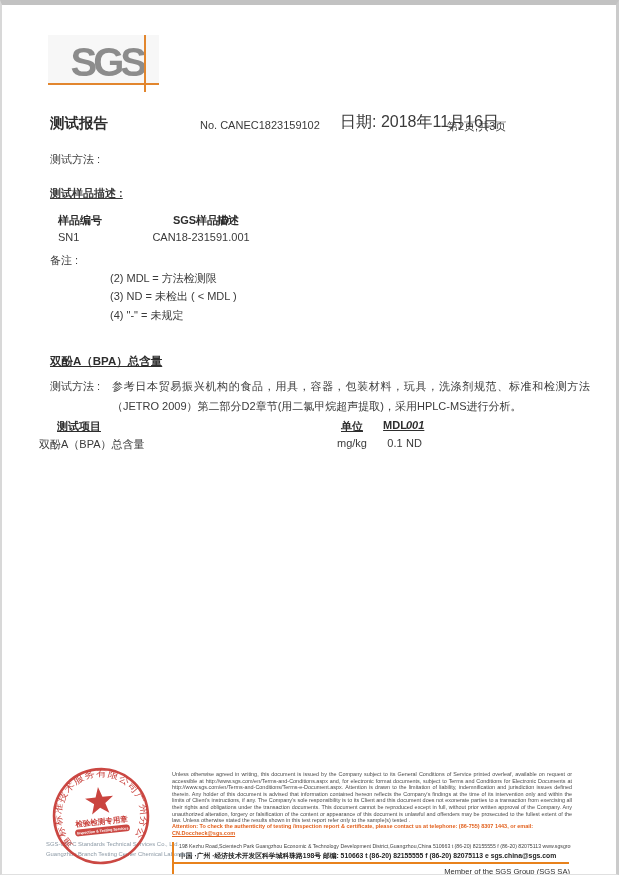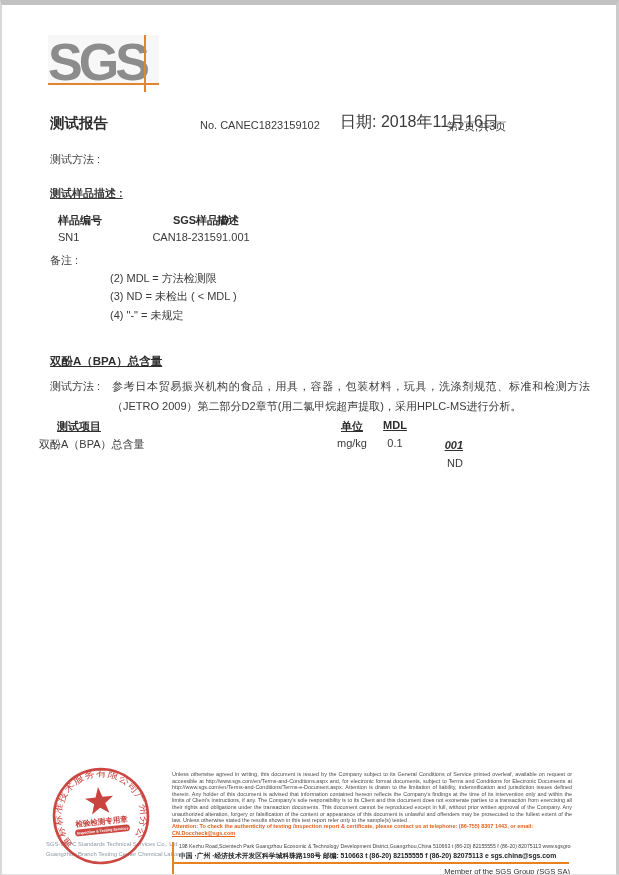--- a/index.html
+++ b/index.html
@@ -8,21 +8,21 @@
     position:relative; width:619px; height:875px; background:#fff;
     border-top:5px solid #c2c2c2; border-left:2px solid #d8d8d8;
     border-right:3px solid #cbcbcb; border-bottom:1px solid #e0e0e0;
     overflow:hidden; color:#333;
   }
   .abs { position:absolute; }
 
   
   .logo-box { left:46px; top:30px; width:111px; height:50px;
     background:#f7f7f7; border-bottom:2px solid #e2862e; text-align:right; }
-  .logo-text { font-size:52px; font-weight:700; letter-spacing:-4px;
+  .logo-text { font-size:40px; font-weight:700; letter-spacing:-4px;
     color:#8c8c8c; line-height:54px; padding-right:16px; display:block; }
   .logo-vline { left:142px; top:30px; width:2px; height:57px; background:#e2862e; }
 
   
   .doc-title { left:48px; top:109px; font-size:14.5px; font-weight:bold; color:#2e2e2e; }
   .report-no { left:198px; top:114px; font-size:11px; color:#3a3a3a; }
   .report-date { left:338px; top:107px; font-size:16px; color:#3a3a3a; }
   .page-count { left:445px; top:114px; font-size:11px; color:#3a3a3a; }
 
   .results-label { left:48px; top:147px; font-size:11px; color:#3a3a3a; }
@@ -45,21 +45,21 @@
   .method-text { left:110px; top:372px; width:478px; font-size:11px;
     line-height:19.5px; color:#3a3a3a; text-align:justify; }
 
   
   .r-head { top:414px; font-size:11px; font-weight:bold; color:#2e2e2e; text-decoration:underline; }
   .r-row  { top:432px; font-size:11px; color:#3a3a3a; }
   .r-item-h { left:55px; }
   .r-item { left:37px; }
   .r-unit { left:330px; width:40px; text-align:center; }
   .r-mdl  { left:373px; width:40px; text-align:center; }
-  .r-val  { left:421px; width:40px; text-align:right;margin-top:20px; }
+  .r-val  { left:404px; width:40px; text-align:left; }
   .italic { font-style:italic; }
 
   
   .stamp { left:48px; top:760px; width:102px; height:102px; transform:rotate(-6deg); z-index:3; }
   .lab-lines { left:44px; top:835px; width:168px; font-size:5.9px; line-height:9.6px;
     color:#8d9aa6; z-index:1; }
   .legal { left:170px; top:766px; width:400px; font-size:5.45px; line-height:6.6px;
     color:#4c4c4c; text-align:justify; }
   .attention { left:170px; top:818px; width:400px; font-size:5.5px; line-height:6.7px;
     color:#e2621f; font-weight:bold; }

